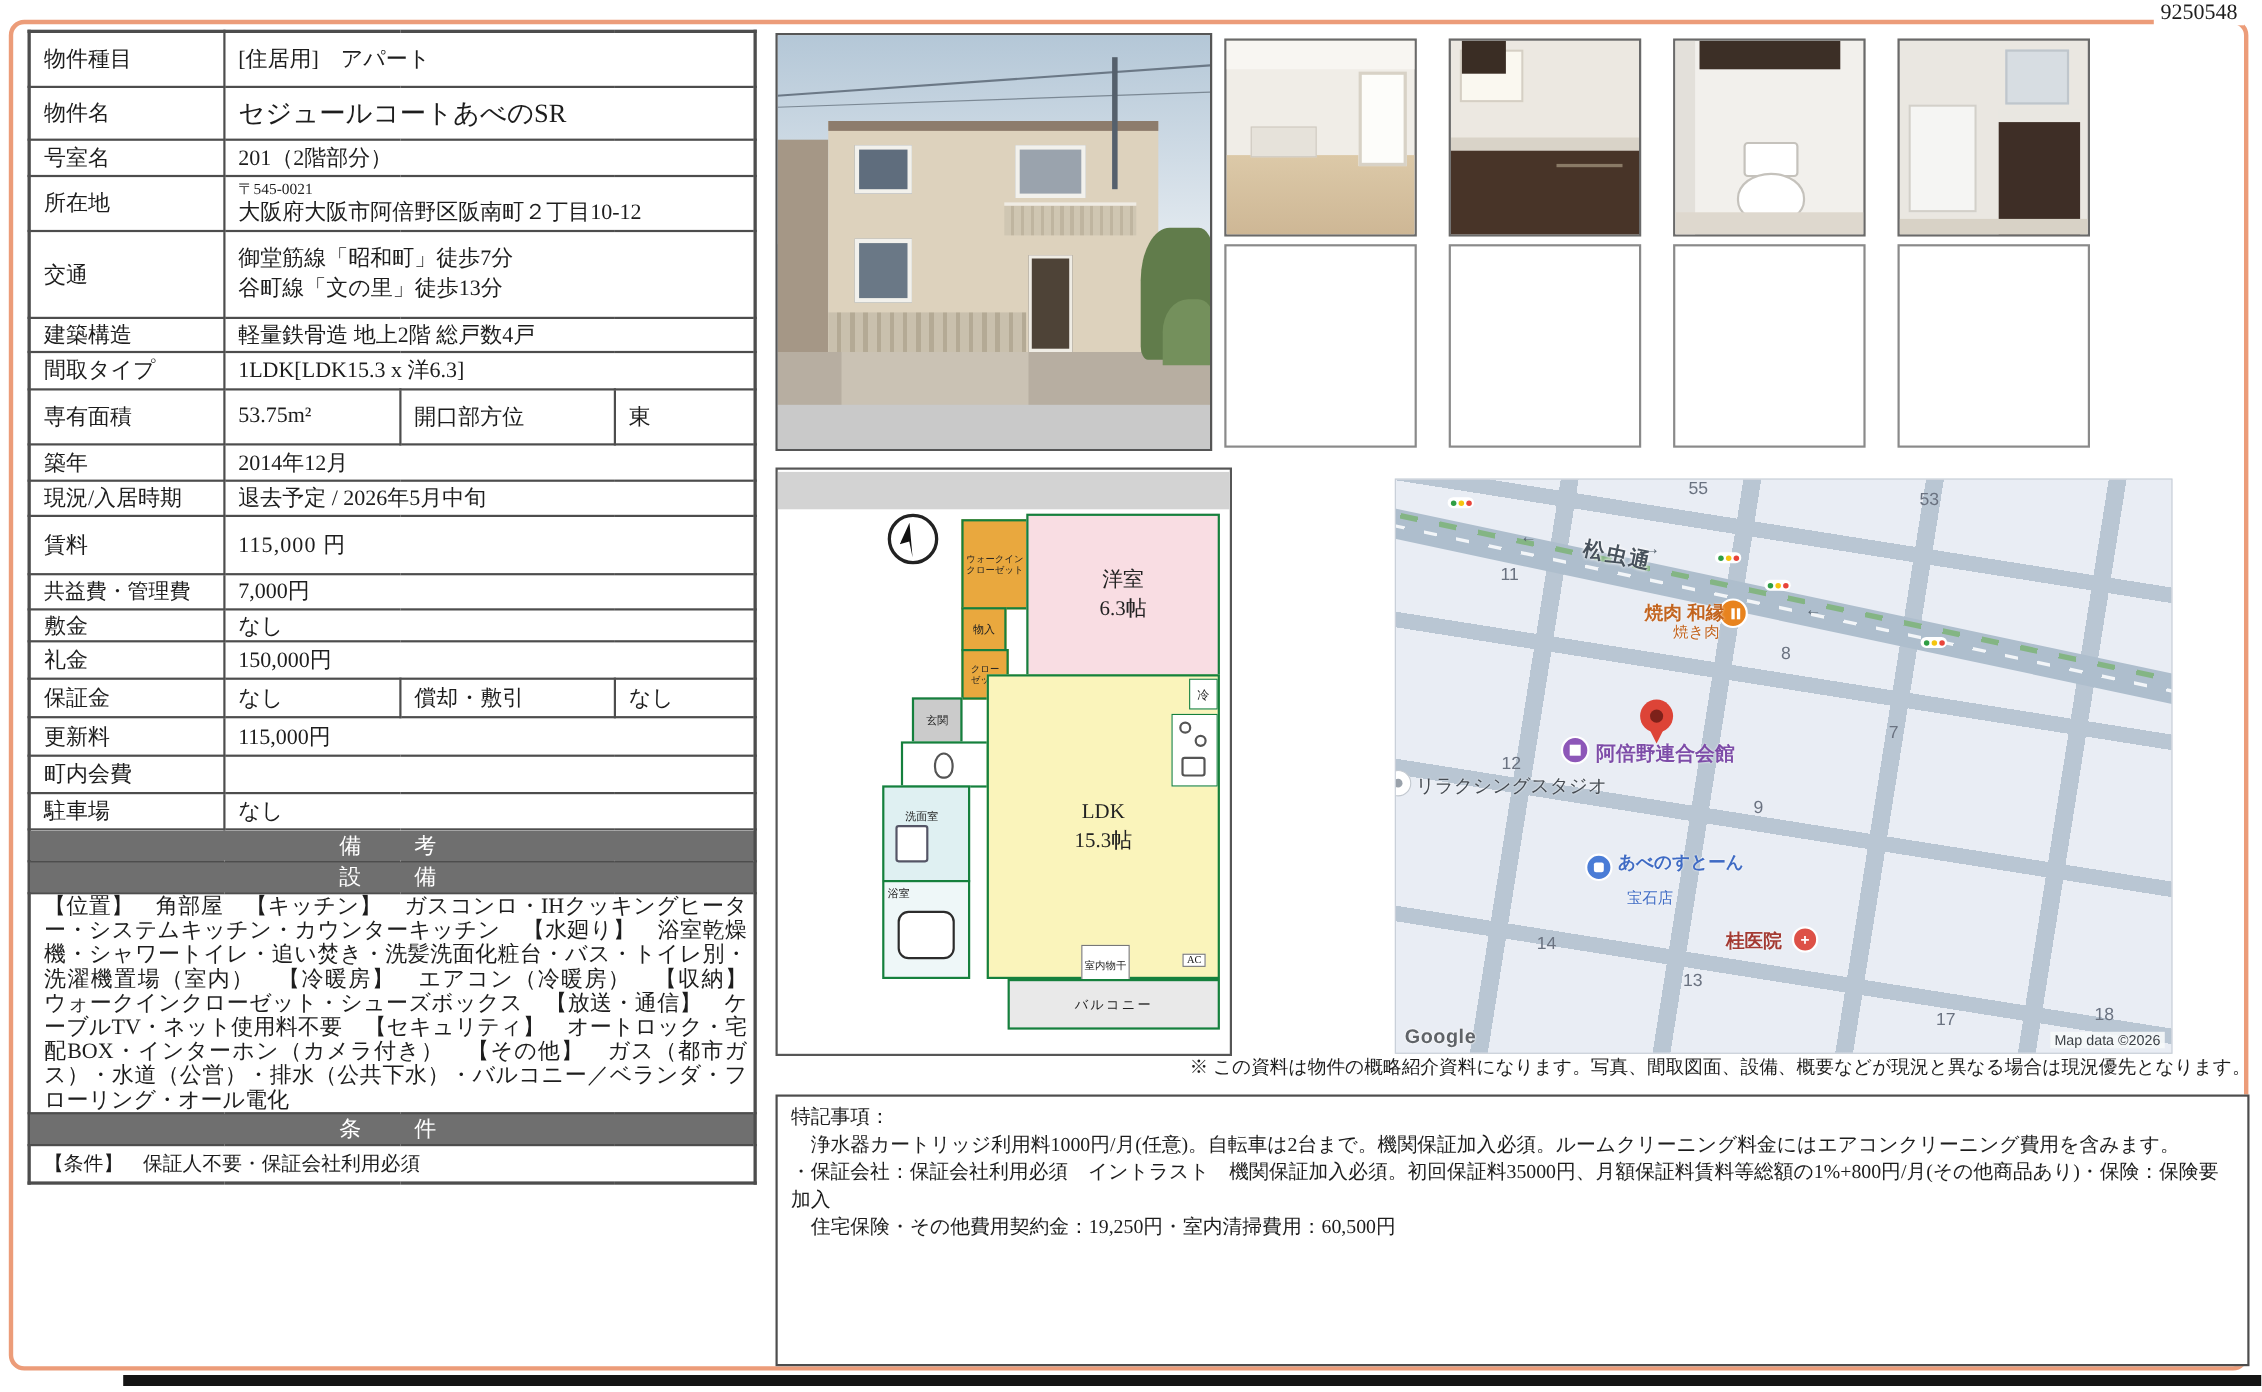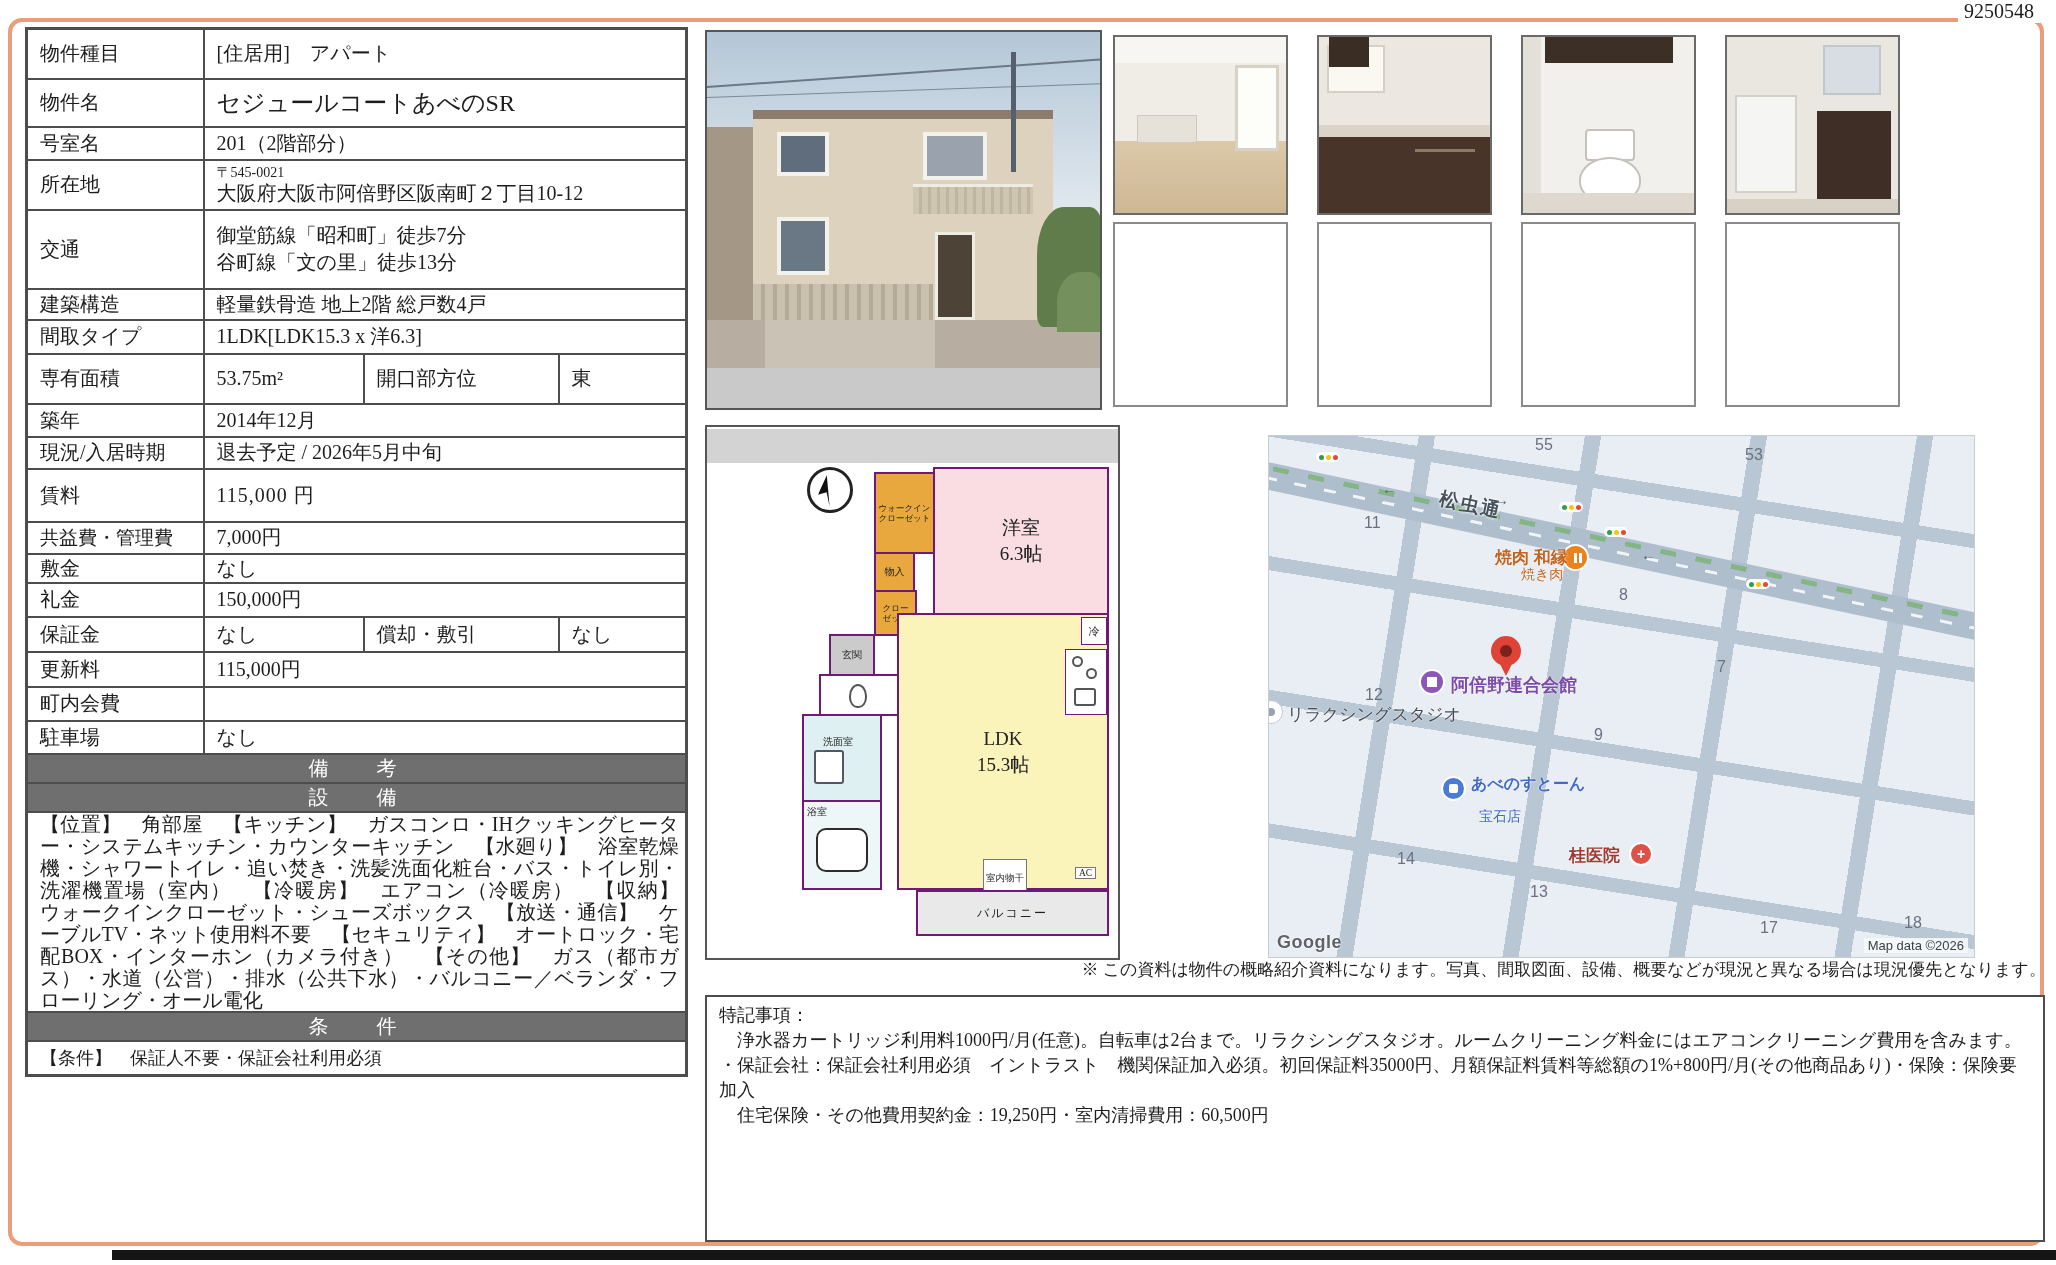--- a/index.html
+++ b/index.html
@@ -34,21 +34,21 @@
           background:
             repeating-linear-gradient(99deg, rgba(182,195,209,0) 0 148px, #b9c6d3 148px 164px),
             repeating-linear-gradient(9deg, rgba(182,195,209,0) 0 118px, #b9c6d3 118px 132px),
             #e9edf4; }
   .map-note { position:absolute; top:958px; right:10px; font-size:17px; color:#1d1d1d; }
   .notes-box { position:absolute; left:705px; top:995px; width:1340px; height:247px; border:2px solid #4d4d4d; background:#fff;
                padding:6px 12px; font-size:18px; line-height:25px; }
 
   
   .fp-strip { position:absolute; left:0; top:2px; width:100%; height:34px; background:#d3d3d3; }
-  .room { position:absolute; border:2px solid #701a75; display:flex; align-items:center; justify-content:center;
+  .room { position:absolute; border:2px solid #15803d; display:flex; align-items:center; justify-content:center;
           text-align:center; white-space:pre-line; color:#222; }
   .orange { background:#e9a83e; }
   .compass { position:absolute; left:100px; top:40px; width:46px; height:46px; border:3px solid #222; border-radius:50%; }
   .needle { position:absolute; left:9px; top:7px; width:26px; height:30px; background:#111;
             clip-path:polygon(15% 0, 55% 100%, 30% 55%, 0 70%); transform:rotate(14deg); }
   .tublike { position:absolute; border:2px solid #2c2c2c; border-radius:10px; background:#fff; }
   .kcircle { position:absolute; width:11px; height:11px; border:2px solid #555; border-radius:50%; background:#fff; }
   .fp-small { font-size:9px; line-height:10px; }
 
   
@@ -352,19 +352,19 @@
     <div class="poi-ic" style="left:360px;top:406px;width:24px;height:24px;background:#dd5147;border:2px solid #fff;color:#fff;font-size:14px;font-weight:bold">+</div>
 
     <span class="glogo" style="left:8px;top:496px">Google</span>
     <span class="attrib" style="right:6px;bottom:4px;position:absolute">Map data ©2026</span>
   </div>
 
   <div class="map-note">※ この資料は物件の概略紹介資料になります。写真、間取図面、設備、概要などが現況と異なる場合は現況優先となります。</div>
 
   <div class="notes-box">
     <div>特記事項：</div>
-    <div>　浄水器カートリッジ利用料1000円/月(任意)。自転車は2台まで。リラクシングスタジオ。ルームクリーニング料金にはエアコンクリーニング費用を含みます。</div>
+    <div>　浄水器カートリッジ利用料1000円/月(任意)。自転車は2台まで。機関保証加入必須。ルームクリーニング料金にはエアコンクリーニング費用を含みます。</div>
     <div>・保証会社：保証会社利用必須　イントラスト　機関保証加入必須。初回保証料35000円、月額保証料賃料等総額の1%+800円/月(その他商品あり)・保険：保険要加入</div>
     <div>　住宅保険・その他費用契約金：19,250円・室内清掃費用：60,500円</div>
   </div>
 
   <div class="bottom-bar"></div>
 </div>
 
 </body></html>

